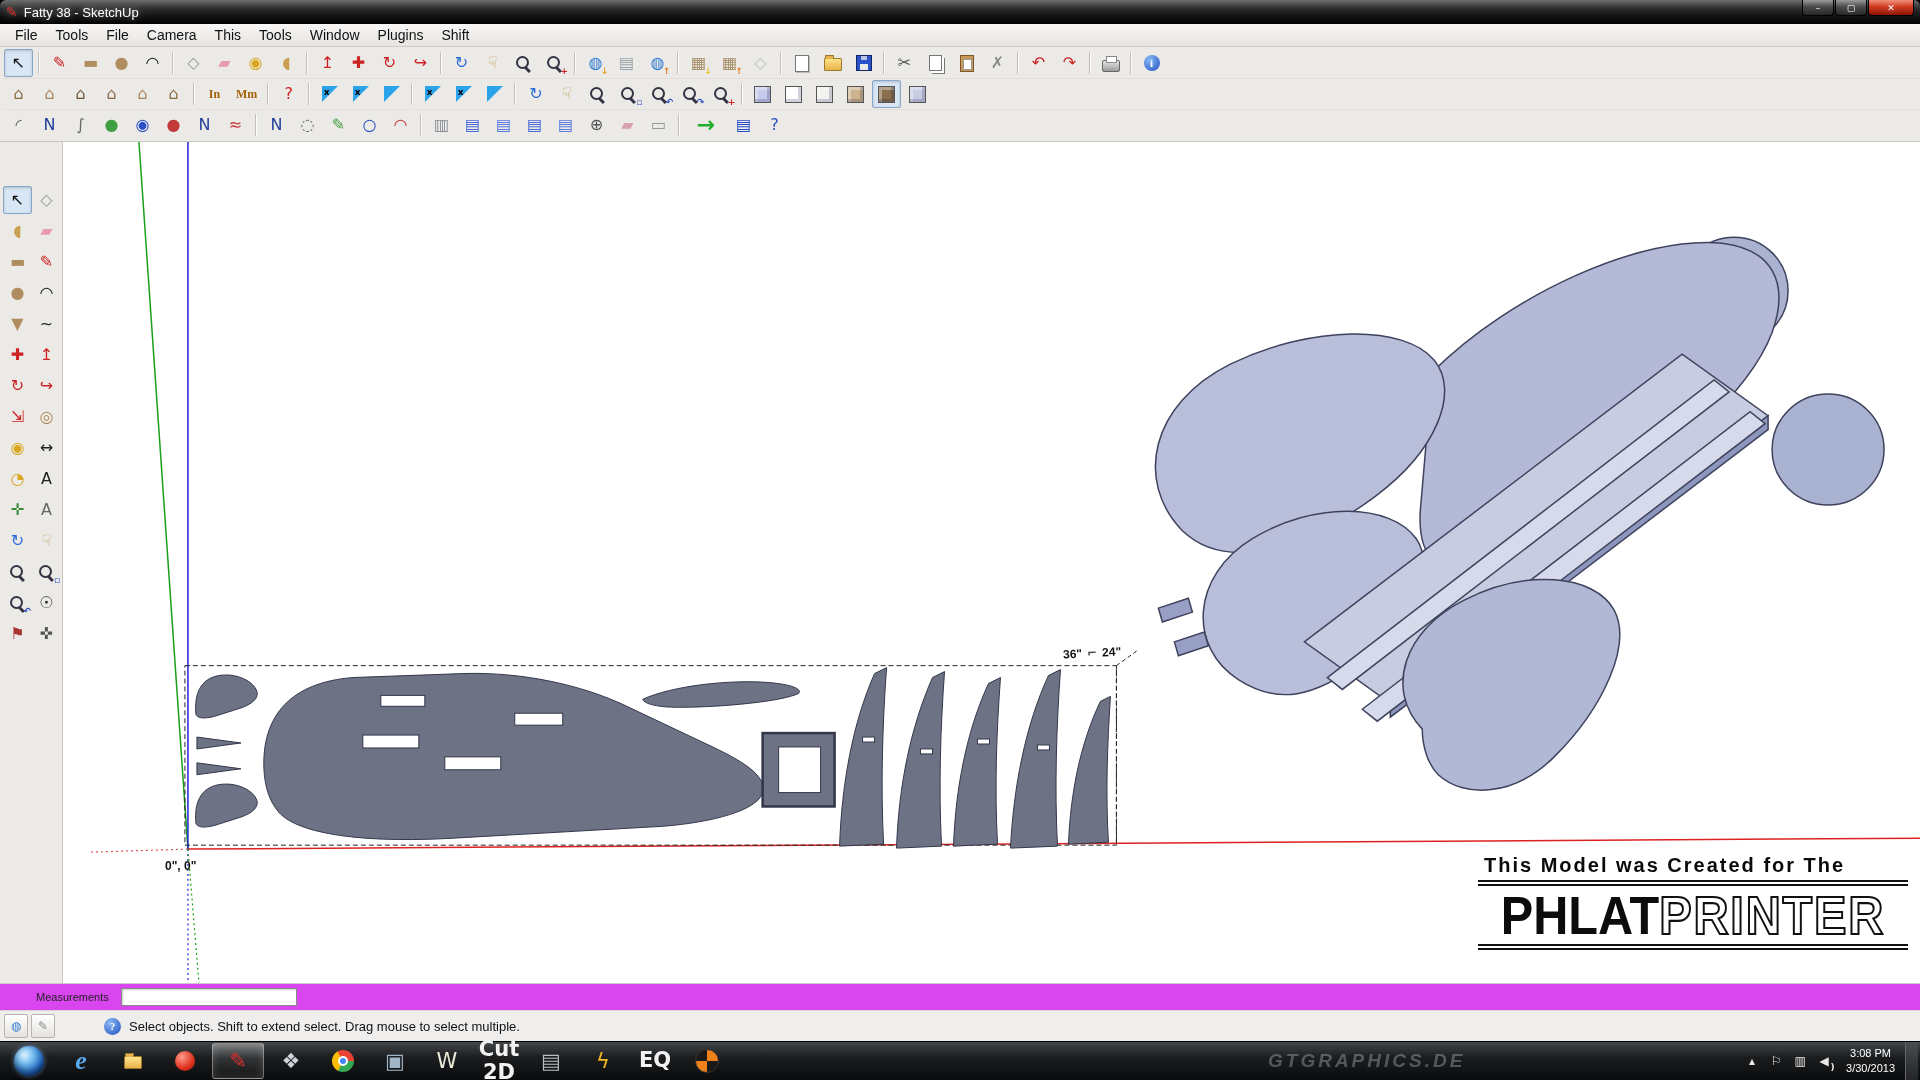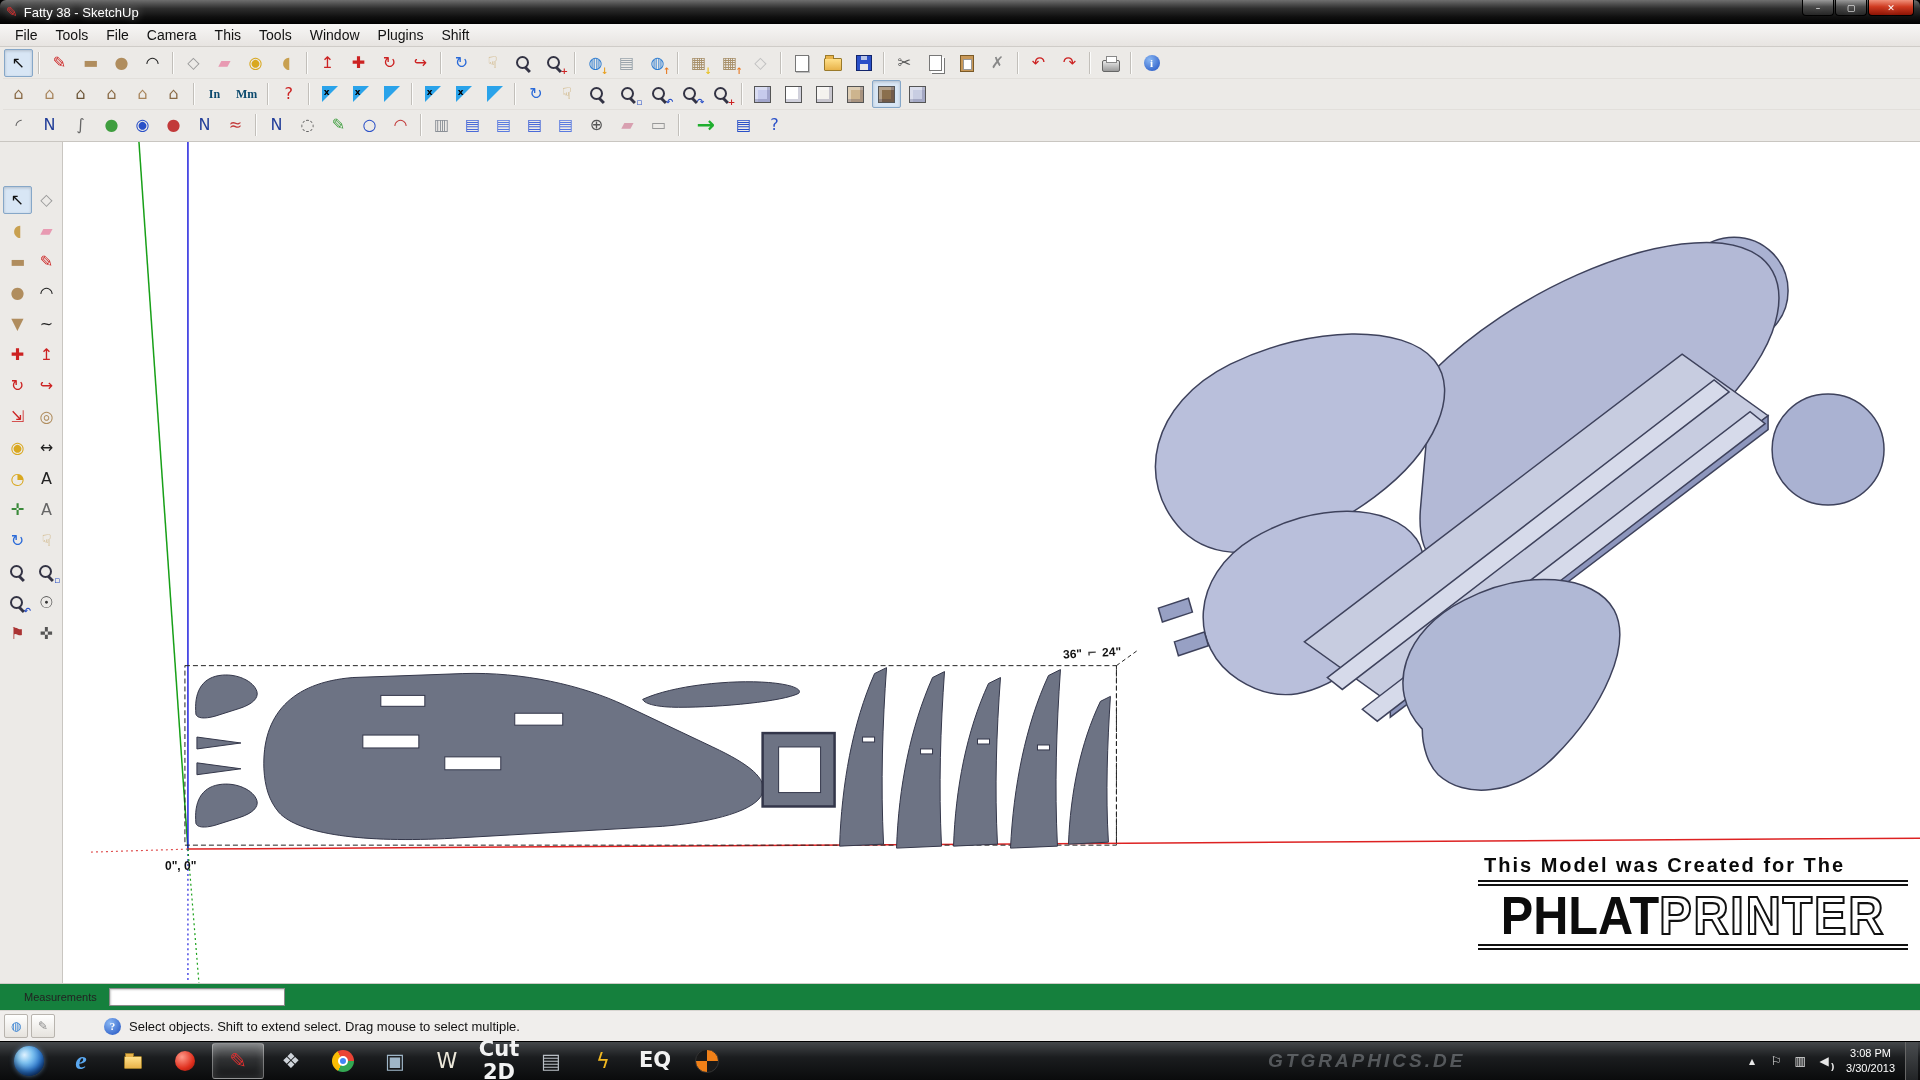--- a/index.html
+++ b/index.html
@@ -27,21 +27,21 @@
   .tbrow{display:flex;align-items:center;height:30px;border-bottom:1px solid #e2dfdb;}
   .tbrow:last-child{border-bottom:none;}
   .tb{min-width:27px;height:26px;display:flex;align-items:center;justify-content:center;
     border:1px solid transparent;border-radius:2px;position:relative;margin:0 1px;}
   .tb.pressed{border:1px solid #86a7c8;background:#d8e6f5;box-shadow:inset 0 1px 3px rgba(0,0,0,.18);}
   .tb.wide{min-width:40px;}
   .sep{width:1px;height:22px;background:#c2bfba;border-right:1px solid #fcfcfb;margin:0 4px;}
   .ic{font-size:16px;line-height:1;font-style:normal;position:relative;display:flex;
     align-items:center;justify-content:center;font-family:"DejaVu Sans",sans-serif;}
   .ic .ov{position:absolute;right:-6px;bottom:-5px;font-size:9px;font-weight:700;font-style:normal;color:#333;}
-  .ic.txt{font-size:12px;color:#0c4a6e;font-family:"Liberation Serif",serif;font-weight:700;padding:0 4px;}
+  .ic.txt{font-size:12px;color:#a16207;font-family:"Liberation Serif",serif;font-weight:700;padding:0 4px;}
   .ic.stack{flex-direction:column;font-size:9px;font-weight:700;color:#f2f2f2;line-height:1.1;text-align:center;}
   .tb.wide .ic{font-size:22px;font-weight:700;}
 
   
   .s-mag{width:15px;height:15px;}
   .s-mag::before{content:"";position:absolute;left:0;top:0;width:9px;height:9px;border:2px solid #334;border-radius:50%;}
   .s-mag::after{content:"";position:absolute;left:10px;top:10px;width:7px;height:2.5px;background:#334;
     transform:rotate(45deg);transform-origin:0 0;}
   .s-cube{width:15px;height:15px;background:var(--f,#ddd);border:1px solid #555;
     box-shadow:inset -3px -3px 0 rgba(0,0,60,.18),inset 3px 3px 0 rgba(255,255,255,.35);}
@@ -83,22 +83,22 @@
     padding-left:6px;margin-bottom:3px;}
   .logo{border-top:6px double #111;border-bottom:6px double #111;padding:2px 2px;}
   .logo-line{display:flex;justify-content:center;align-items:baseline;font-weight:900;
     font-size:54px;line-height:1.0;transform:scaleX(.9);white-space:nowrap;}
   .logo-solid{color:#0c0c0c;letter-spacing:0px;}
   .logo-outline{color:#fff;-webkit-text-stroke:2.2px #111;letter-spacing:2px;text-shadow:0 0 1px #111;}
   .url-line{font-size:24px;font-weight:800;letter-spacing:5px;margin-top:4px;color:#0c0c0c;text-align:center;}
   .url-name{color:#2741c8;}
 
   
-  .measure{height:26px;background:#15803d;border-top:1px solid #cfccc8;display:flex;
-    align-items:center;font-size:11px;color:#222;padding-left:24px;}
+  .measure{height:26px;background:#d946ef;border-top:1px solid #cfccc8;display:flex;
+    align-items:center;font-size:11px;color:#222;padding-left:36px;}
   .m-field{width:168px;height:16px;background:#fff;border:1px solid #8a8a8a;
     box-shadow:inset 1px 1px 2px #ccc;margin-left:12px;font-size:11px;padding:0 3px;}
   .status{height:30px;background:#f0eeec;border-top:1px solid #d8d5d1;display:flex;
     align-items:center;font-size:13px;color:#111;padding-left:4px;}
   .mini{width:22px;height:22px;border:1px solid #b8b4ae;background:linear-gradient(#fff,#e6e3de);
     margin-right:3px;display:flex;align-items:center;justify-content:center;border-radius:2px;}
   .mini .ic{font-size:12px;}
   .helpc{width:17px;height:17px;border-radius:50%;background:radial-gradient(circle at 35% 30%,#8ab8f4,#1d4fc0);
     color:#fff;font-size:11px;font-weight:700;display:flex;align-items:center;justify-content:center;
     margin:0 8px 0 46px;font-family:"Liberation Serif",serif;}

